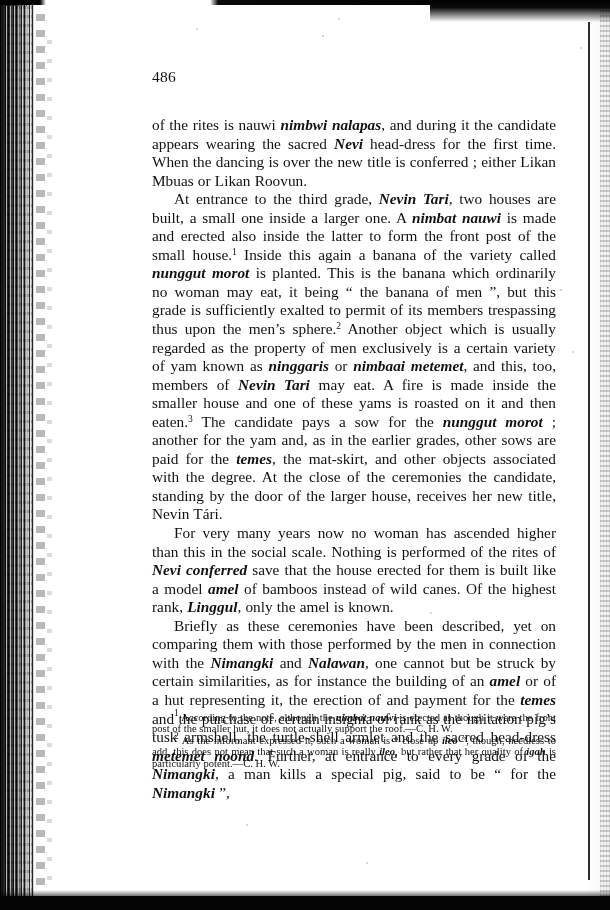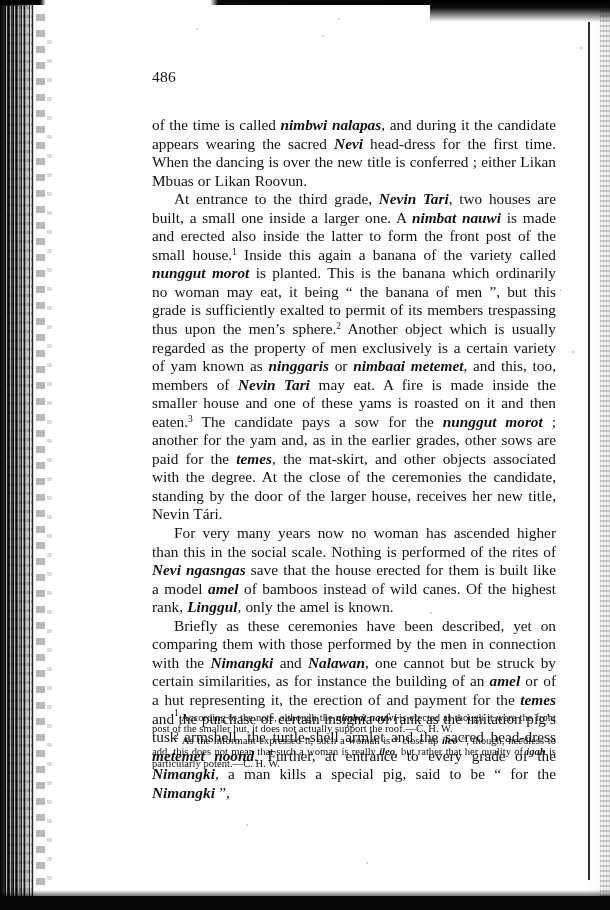--- a/index.html
+++ b/index.html
@@ -234,23 +234,23 @@
   <div class="speck" style="left:560px;top:289px;width:2px;height:2px;"></div>
   <div class="speck" style="left:572px;top:351px;width:2px;height:2px;"></div>
   <div class="speck" style="left:366px;top:862px;width:2px;height:2px;"></div>
   <div class="speck" style="left:246px;top:824px;width:2px;height:2px;"></div>
 
   <div class="content">
     <div class="header">
       <span class="folio">486</span>
     </div>
     <div class="body">
-        <p class="noindent"><span>of the time is called </span><i>nimbwi nalapas</i><span>, and during it the candidate appears wearing the sacred </span><i>Nevi</i><span> head-dress for the first time. When the dancing is over the new title is conferred ; either Likan Mbuas or Likan Roovun.</span></p>
+        <p class="noindent"><span>of the rites is nauwi </span><i>nimbwi nalapas</i><span>, and during it the candidate appears wearing the sacred </span><i>Nevi</i><span> head-dress for the first time. When the dancing is over the new title is conferred ; either Likan Mbuas or Likan Roovun.</span></p>
         <p><span>At entrance to the third grade, </span><i>Nevin Tari</i><span>, two houses are built, a small one inside a larger one.  A </span><i>nimbat nauwi</i><span> is made and erected also inside the latter to form the front post of the small house.</span><sup>1</sup><span>  Inside this again a banana of the variety called </span><i>nunggut morot</i><span> is planted.  This is the banana which ordinarily no woman may eat, it being “ the banana of men ”, but this grade is sufficiently exalted to permit of its members trespassing thus upon the men’s sphere.</span><sup>2</sup><span>  Another object which is usually regarded as the property of men exclusively is a certain variety of yam known as </span><i>ninggaris</i><span> or </span><i>nimbaai metemet</i><span>, and this, too, members of </span><i>Nevin Tari</i><span> may eat.  A fire is made inside the smaller house and one of these yams is roasted on it and then eaten.</span><sup>3</sup><span>  The candidate pays a sow for the </span><i>nunggut morot</i><span> ; another for the yam and, as in the earlier grades, other sows are paid for the </span><i>temes</i><span>, the mat-skirt, and other objects associated with the degree. At the close of the ceremonies the candidate, standing by the door of the larger house, receives her new title, Nevin Tári.</span></p>
-        <p><span>For very many years now no woman has ascended higher than this in the social scale.  Nothing is performed of the rites of </span><i>Nevi ngasngas</i><span> save that the house erected for them is built like a model </span><i>amel</i><span> of bamboos instead of wild canes.  Of the highest rank, </span><i>Linggul</i><span>, only the amel is known.</span></p>
+        <p><span>For very many years now no woman has ascended higher than this in the social scale.  Nothing is performed of the rites of </span><i>Nevi conferred</i><span> save that the house erected for them is built like a model </span><i>amel</i><span> of bamboos instead of wild canes.  Of the highest rank, </span><i>Linggul</i><span>, only the amel is known.</span></p>
         <p><span>Briefly as these ceremonies have been described, yet on comparing them with those performed by the men in connection with the </span><i>Nimangki</i><span> and </span><i>Nalawan</i><span>, one cannot but be struck by certain similarities, as for instance the building of an </span><i>amel</i><span> or of a hut representing it, the erection of and payment for the </span><i>temes</i><span> and the purchase of certain insignia of rank as the imitation pig’s tusk armshell, the turtle-shell armlet and the sacred head-dress </span><i>metemet noond</i><span>.  Further, at entrance to every grade of the </span><i>Nimangki</i><span>, a man kills a special pig, said to be “ for the </span><i>Nimangki</i><span> ”,</span></p>
       </div>
   </div>
 
   <div class="notes">
       <p><sup>1</sup><span> According to the note, although the </span><i>nimbat nauwi</i><span> is erected as though it were the front post of the smaller hut, it does not actually support the roof.—C. H. W.</span></p>
       <p><sup>2</sup><span> As the informant expressed it, such a woman is “ close up </span><i>ileo</i><span> ”, though, needless to add, this does not mean that such a woman is really </span><i>ileo</i><span>, but rather that her quality of </span><i>igah</i><span> is particularly potent.—C. H. W.</span></p>
     </div>
 
 </div>

